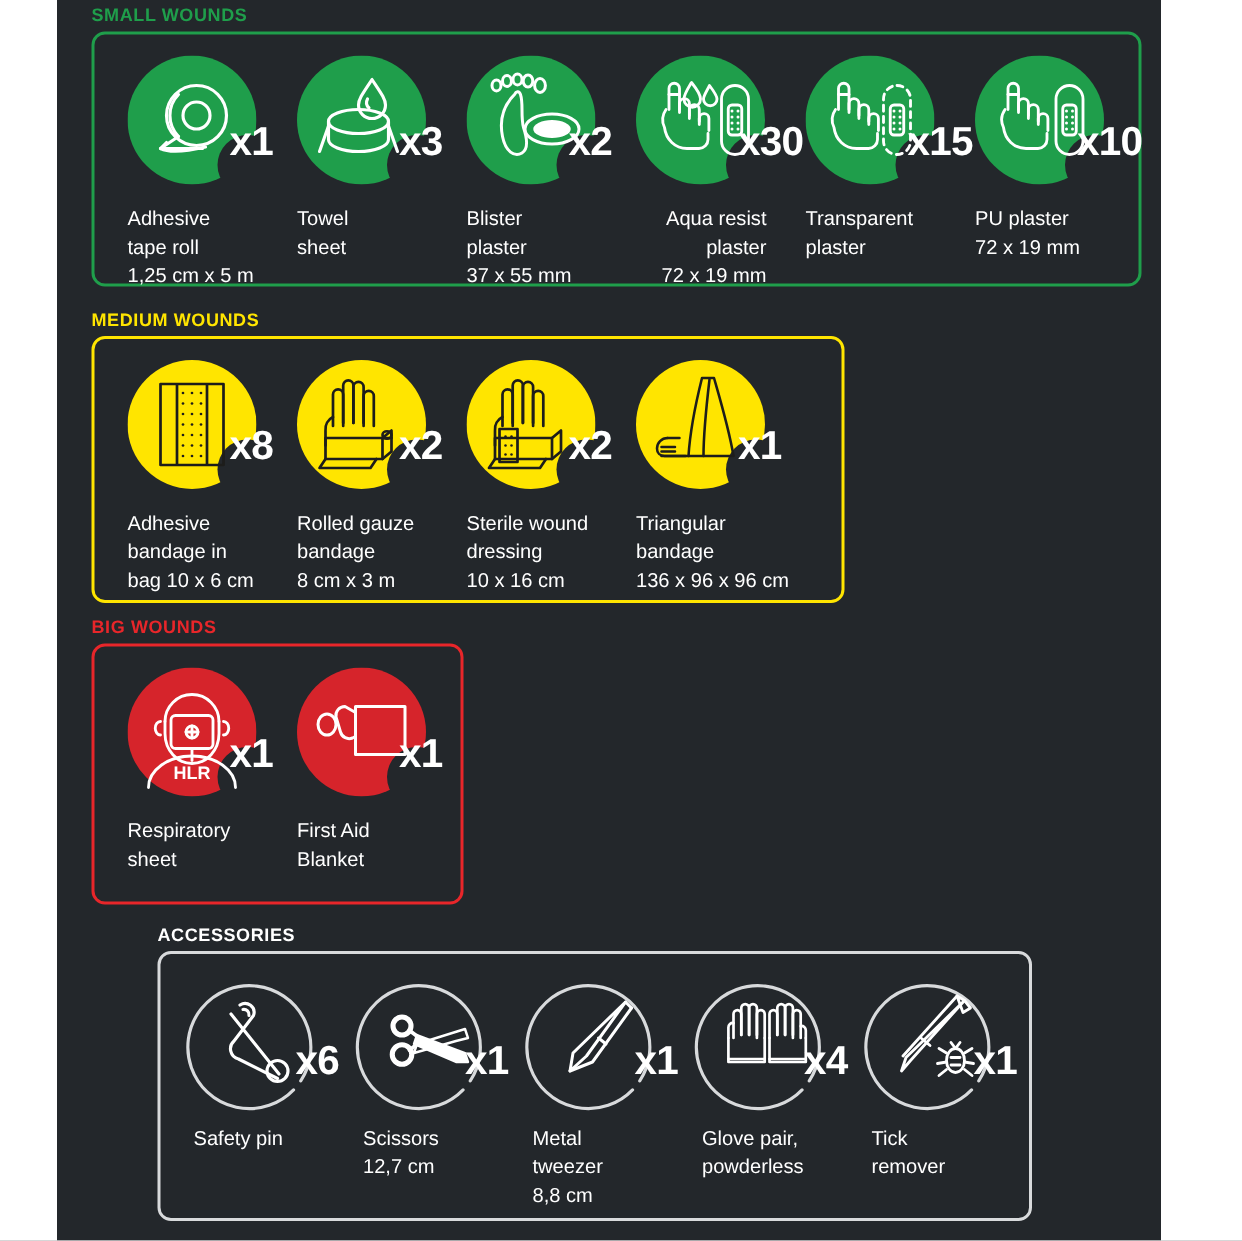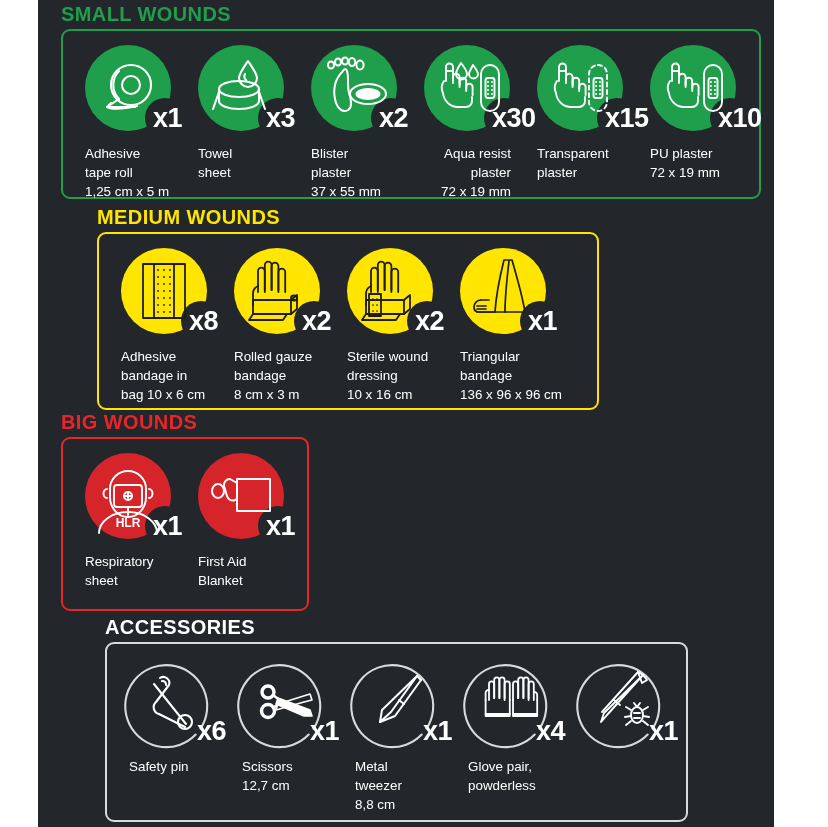--- a/index.html
+++ b/index.html
@@ -33,21 +33,21 @@
     box-sizing: border-box;
   }
 
   .section {
     position: absolute;
     left: 0;
     width: 100%;
   }
 
   .section-title {
-    font-size: 20px;
+    font-size: 12px;
     font-weight: bold;
     letter-spacing: 0.4px;
     line-height: 1;
     margin: 0 0 5px 23px;
     text-transform: uppercase;
     white-space: nowrap;
   }
 
   .section-box {
     position: relative;
@@ -80,21 +80,21 @@
     position: absolute;
     left: 0;
     top: 0;
     width: 86px;
     height: 86px;
   }
 
   .count {
     position: absolute;
     left: 68px;
-    top: 60px;
+    top: 44px;
     font-size: 27px;
     font-weight: bold;
     color: #ffffff;
     line-height: 1;
     letter-spacing: -0.5px;
     white-space: nowrap;
   }
 
   .caption {
     margin-top: 13px;
@@ -319,21 +319,21 @@
               <div class="count">x10</div>
             </div>
             <div class="caption">PU plaster
 72 x 19 mm</div>
           </div>
 
         </div>
       </div>
     </div>
 
-    <div class="section sec-medium" style="top:207px;padding-left:36px;">
+    <div class="section sec-medium" style="top:207px;">
       <div class="section-title">MEDIUM WOUNDS</div>
       <div class="section-box" style="width:502px;height:178px;">
         <div class="items">
 
           <div class="item" style="width:113px;">
             <div class="badge-wrap">
               <svg class="disc" viewBox="0 0 86 86">
                 <defs>
                     <mask id="m7">
                       <rect width="86" height="86" fill="#fff"></rect>
@@ -634,20 +634,22 @@
                   <path d="M33 42 L39 47"></path>
                   <ellipse cx="56" cy="57" rx="6" ry="8"></ellipse>
                   <path d="M56 49 l-3 -4 M56 49 l3 -4"></path>
                   <path d="M50 52 l-5 -3 M50 58 l-6 1 M50 63 l-5 4"></path>
                   <path d="M62 52 l5 -3 M62 58 l6 1 M62 63 l5 4"></path>
                   <path d="M53 55 h6 M53 60 h6"></path>
                 </g>
               </svg>
               <div class="count">x1</div>
             </div>
+            <div class="caption">Tick
+remover</div>
           </div>
 
         </div>
       </div>
     </div>
 
   </div>
 </div>
 
 </body></html>

